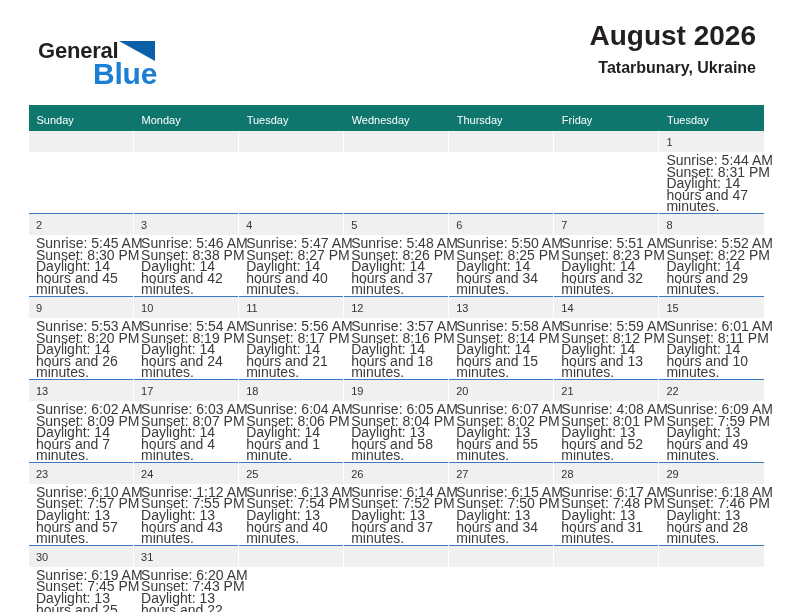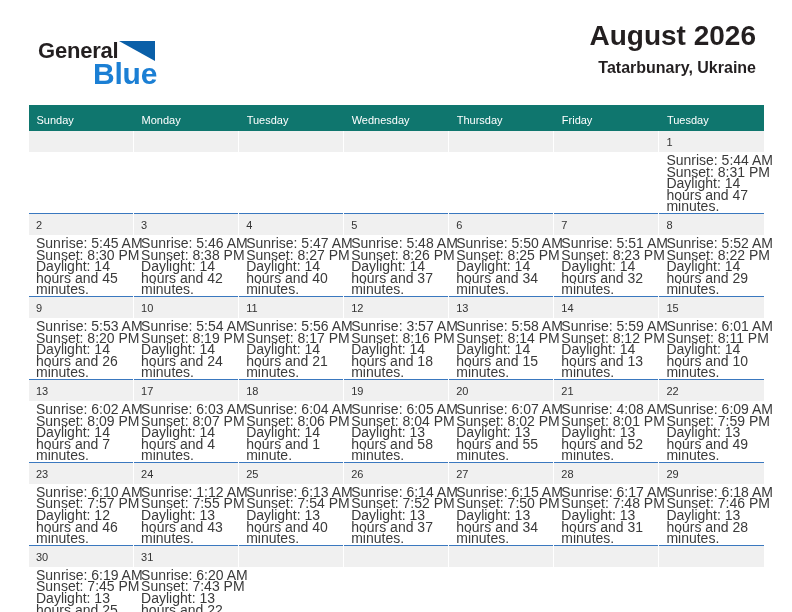--- a/index.html
+++ b/index.html
@@ -377,21 +377,21 @@
               <div class="wrap">Daylight: 13 hours and 49 minutes.</div>
             </div>
           </td>
         </tr>
         <tr class="week-row">
           <td>
             <div class="daynum">23</div>
             <div class="info">
               <div>Sunrise: 6:10 AM</div>
               <div>Sunset: 7:57 PM</div>
-              <div class="wrap">Daylight: 12 hours and 46 minutes.</div>
+              <div class="wrap">Daylight: 13 hours and 57 minutes.</div>
             </div>
           </td>
           <td>
             <div class="daynum">24</div>
             <div class="info">
               <div>Sunrise: 1:12 AM</div>
               <div>Sunset: 7:55 PM</div>
               <div class="wrap">Daylight: 13 hours and 43 minutes.</div>
             </div>
           </td>

